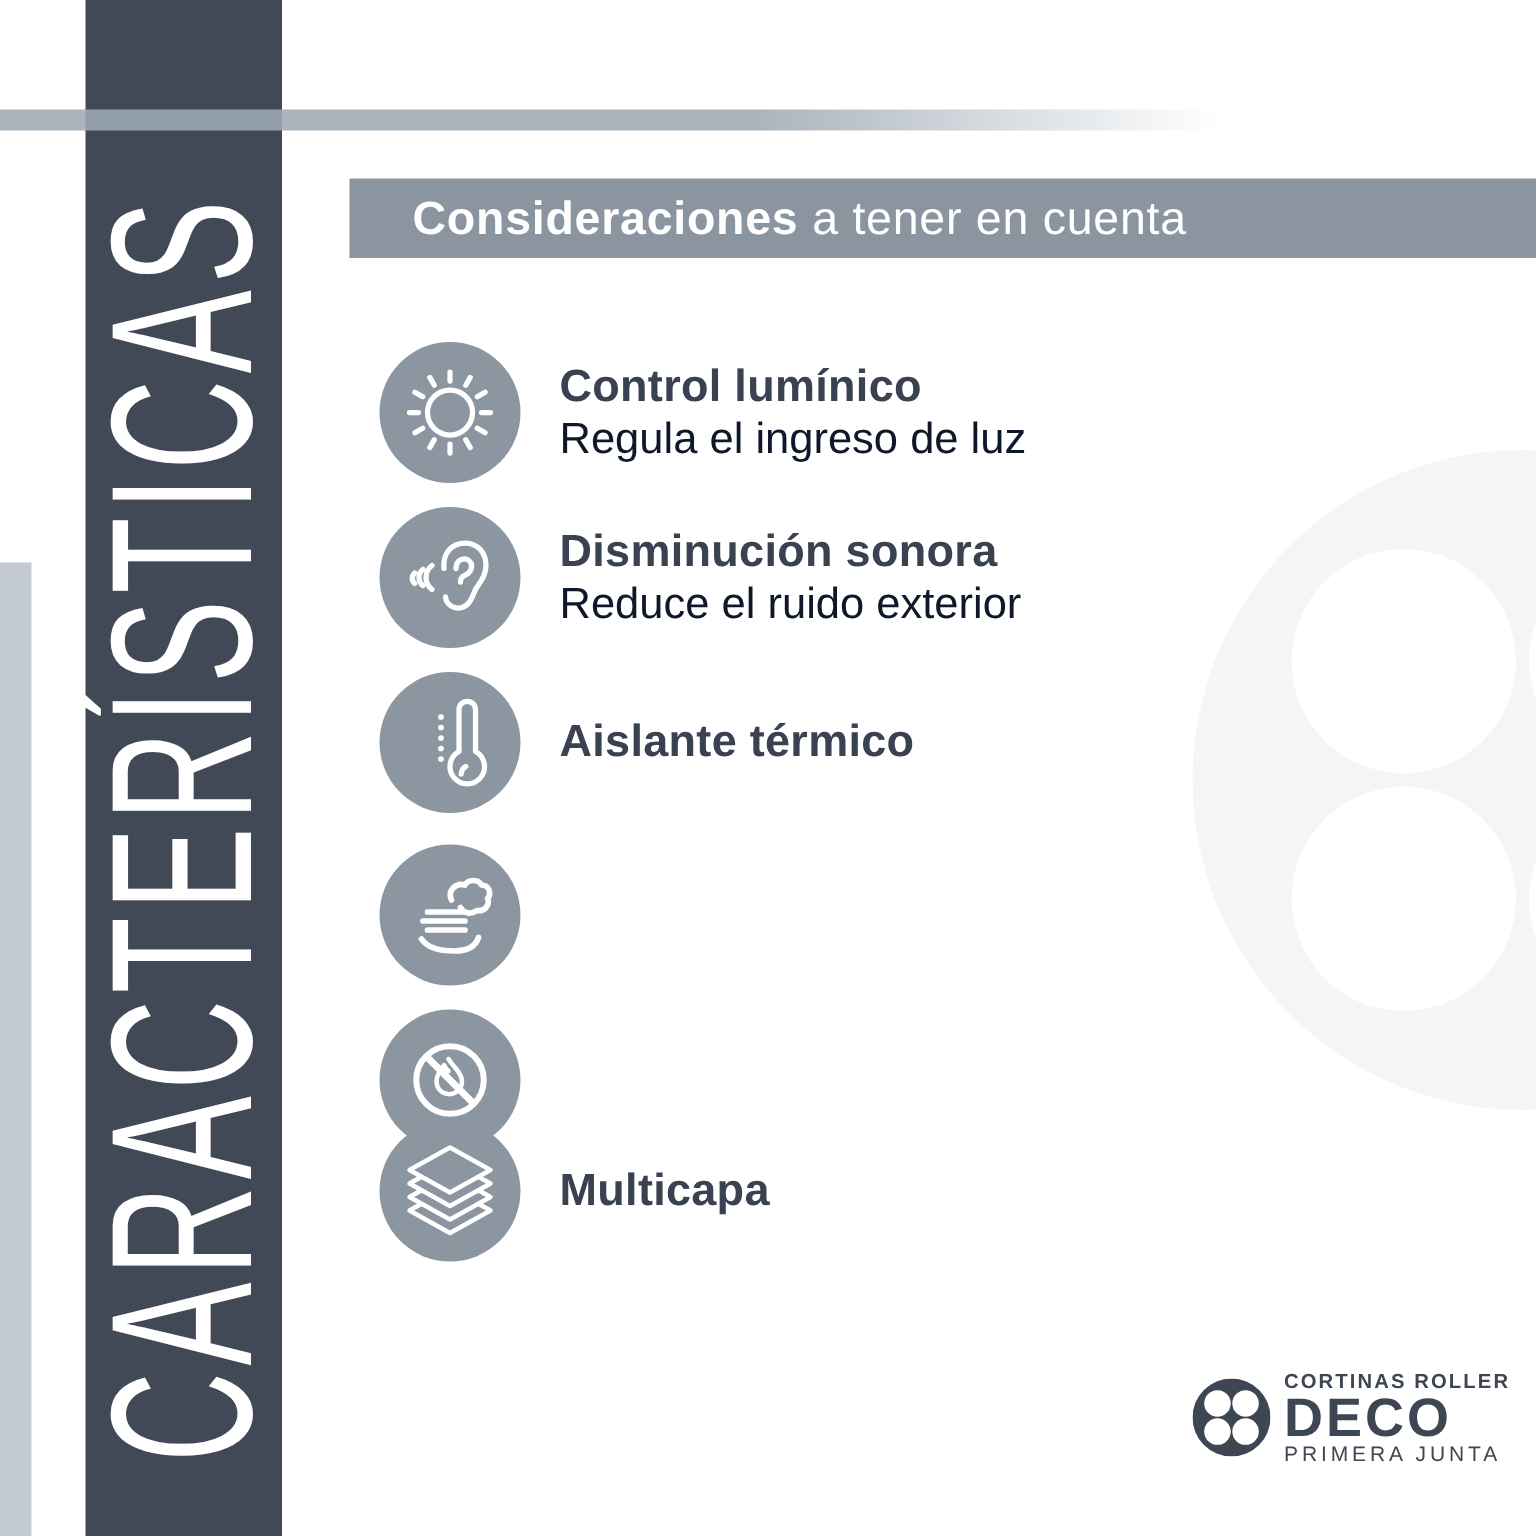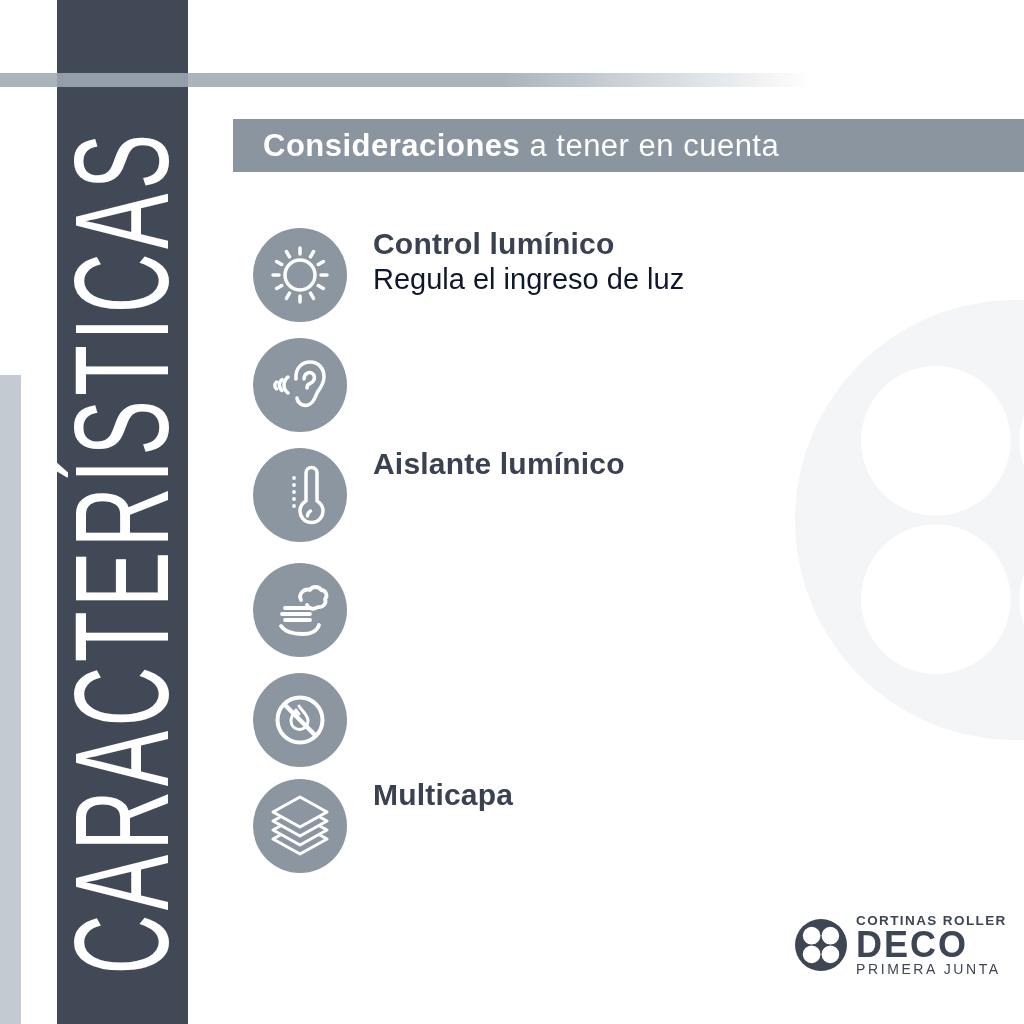--- a/index.html
+++ b/index.html
@@ -20,25 +20,25 @@
     background:linear-gradient(to right, rgba(158,170,180,.88) 0%, rgba(158,170,180,.88) 62%, rgba(158,170,180,0) 100%);
     z-index:3;
   }
   
   .watermark{position:absolute;left:795px;top:300px;width:440px;height:440px;z-index:0;}
   
   .band{
     position:absolute;left:233px;top:119px;width:791px;height:53px;background:#8a95a0;
     display:flex;align-items:center;z-index:2;
   }
-  .band-text{padding-left:30px;font-size:31px;color:#ffffff;font-weight:300;letter-spacing:.5px;white-space:nowrap;}
+  .band-text{padding-left:42px;font-size:31px;color:#ffffff;font-weight:300;letter-spacing:.5px;white-space:nowrap;}
   .band-text b{font-weight:700;}
   
-  .feature{position:absolute;left:253px;display:flex;align-items:flex-start;gap:26px;z-index:2;}
-  .f1{top:228px}.f2{top:338px}.f3{top:448px}.f4{top:563px}.f5{top:673px}.f6{top:779px}
+  .feature{position:absolute;left:253px;display:flex;align-items:center;gap:26px;z-index:2;}
+  .f1{top:228px}.f2{top:338px}.f3{top:448px}.f4{top:563px}.f5{top:673px}.f6{top:747px}
   .icon-circle{width:94px;height:94px;border-radius:50%;background:#8c96a1;flex:0 0 auto;}
   .f-text{display:flex;flex-direction:column;}
   .f-title{font-size:30px;font-weight:700;color:#3a4150;line-height:32px;letter-spacing:.2px;white-space:nowrap;}
   .f-sub{font-size:29px;font-weight:400;color:#0f172a;line-height:32px;margin-top:3px;white-space:nowrap;}
   
   .logo{position:absolute;left:795px;top:913px;display:flex;align-items:center;gap:9px;z-index:2;}
   .logo-mark{width:52px;height:52px;}
   .logo-text{display:flex;flex-direction:column;color:#3e4553;}
   .logo-top{font-size:13.5px;font-weight:700;letter-spacing:1.4px;white-space:nowrap;}
   .logo-name{font-size:36px;font-weight:700;letter-spacing:2px;line-height:33px;white-space:nowrap;}
@@ -84,36 +84,40 @@
 <div class="feature f2">
   <div class="icon-circle">
     <svg viewBox="0 0 94 94" width="94" height="94" fill="none" stroke="#ffffff" stroke-width="3.5" stroke-linecap="round">
       <path d="M43,41 C42,30 49,24 57,24 C66,24 71,31 71,39 C71,46 67,50 64,55 C62,59 61,65 55,67 C49.5,68.5 44.5,65 44,60"></path>
       <path d="M51,41 C51,35 57,33 60,36 C63,39 61,44 57,45.5 C55,46.2 54,48 54,50"></path>
       <path d="M35,39 a10,10 0 0 0 0,16"></path>
       <path d="M29,41.5 a7,7 0 0 0 0,11"></path>
       <path d="M23.5,44 a4.5,4.5 0 0 0 0,7"></path>
     </svg>
   </div>
+  <div class="f-text">
+    <div class="f-title">Disminución sonora</div>
+    <div class="f-sub">Reduce el ruido exterior</div>
+  </div>
 </div>
 
 <div class="feature f3">
   <div class="icon-circle">
     <svg viewBox="0 0 94 94" width="94" height="94" fill="none" stroke="#ffffff" stroke-width="3.5" stroke-linecap="round" stroke-linejoin="round">
       <path d="M53,25 a5.5,5.5 0 0 1 11,0 L64,53 a11.5,11.5 0 1 1 -11,0 Z"></path>
       <path d="M54.5,68 a6,6 0 0 1 3,-5"></path>
       <circle cx="41" cy="30" r="1.9" fill="#ffffff" stroke="none"></circle>
       <circle cx="41" cy="37" r="1.9" fill="#ffffff" stroke="none"></circle>
       <circle cx="41" cy="44" r="1.9" fill="#ffffff" stroke="none"></circle>
       <circle cx="41" cy="51" r="1.9" fill="#ffffff" stroke="none"></circle>
       <circle cx="41" cy="58" r="1.9" fill="#ffffff" stroke="none"></circle>
     </svg>
   </div>
   <div class="f-text">
-    <div class="f-title">Aislante lumínico</div>
+    <div class="f-title">Aislante térmico</div>
   </div>
 </div>
 
 <div class="feature f4">
   <div class="icon-circle">
     <svg viewBox="0 0 94 94" width="94" height="94" fill="none" stroke="#ffffff" stroke-width="3.8" stroke-linecap="round" stroke-linejoin="round">
       <path d="M48,37 c-3,-6 3,-12 9,-10 c2,-4 9,-4 11,0 c5,0 7,6 4,9 c2,4 -2,9 -7,8 c-4,3 -9,2 -11,-2"></path>
       <path d="M32,45 h25 M29,51 h28 M32,57 h25"></path>
       <path d="M28,63 c4,6 12,8 22,8 c8,0 14,-3 16,-9"></path>
     </svg>

